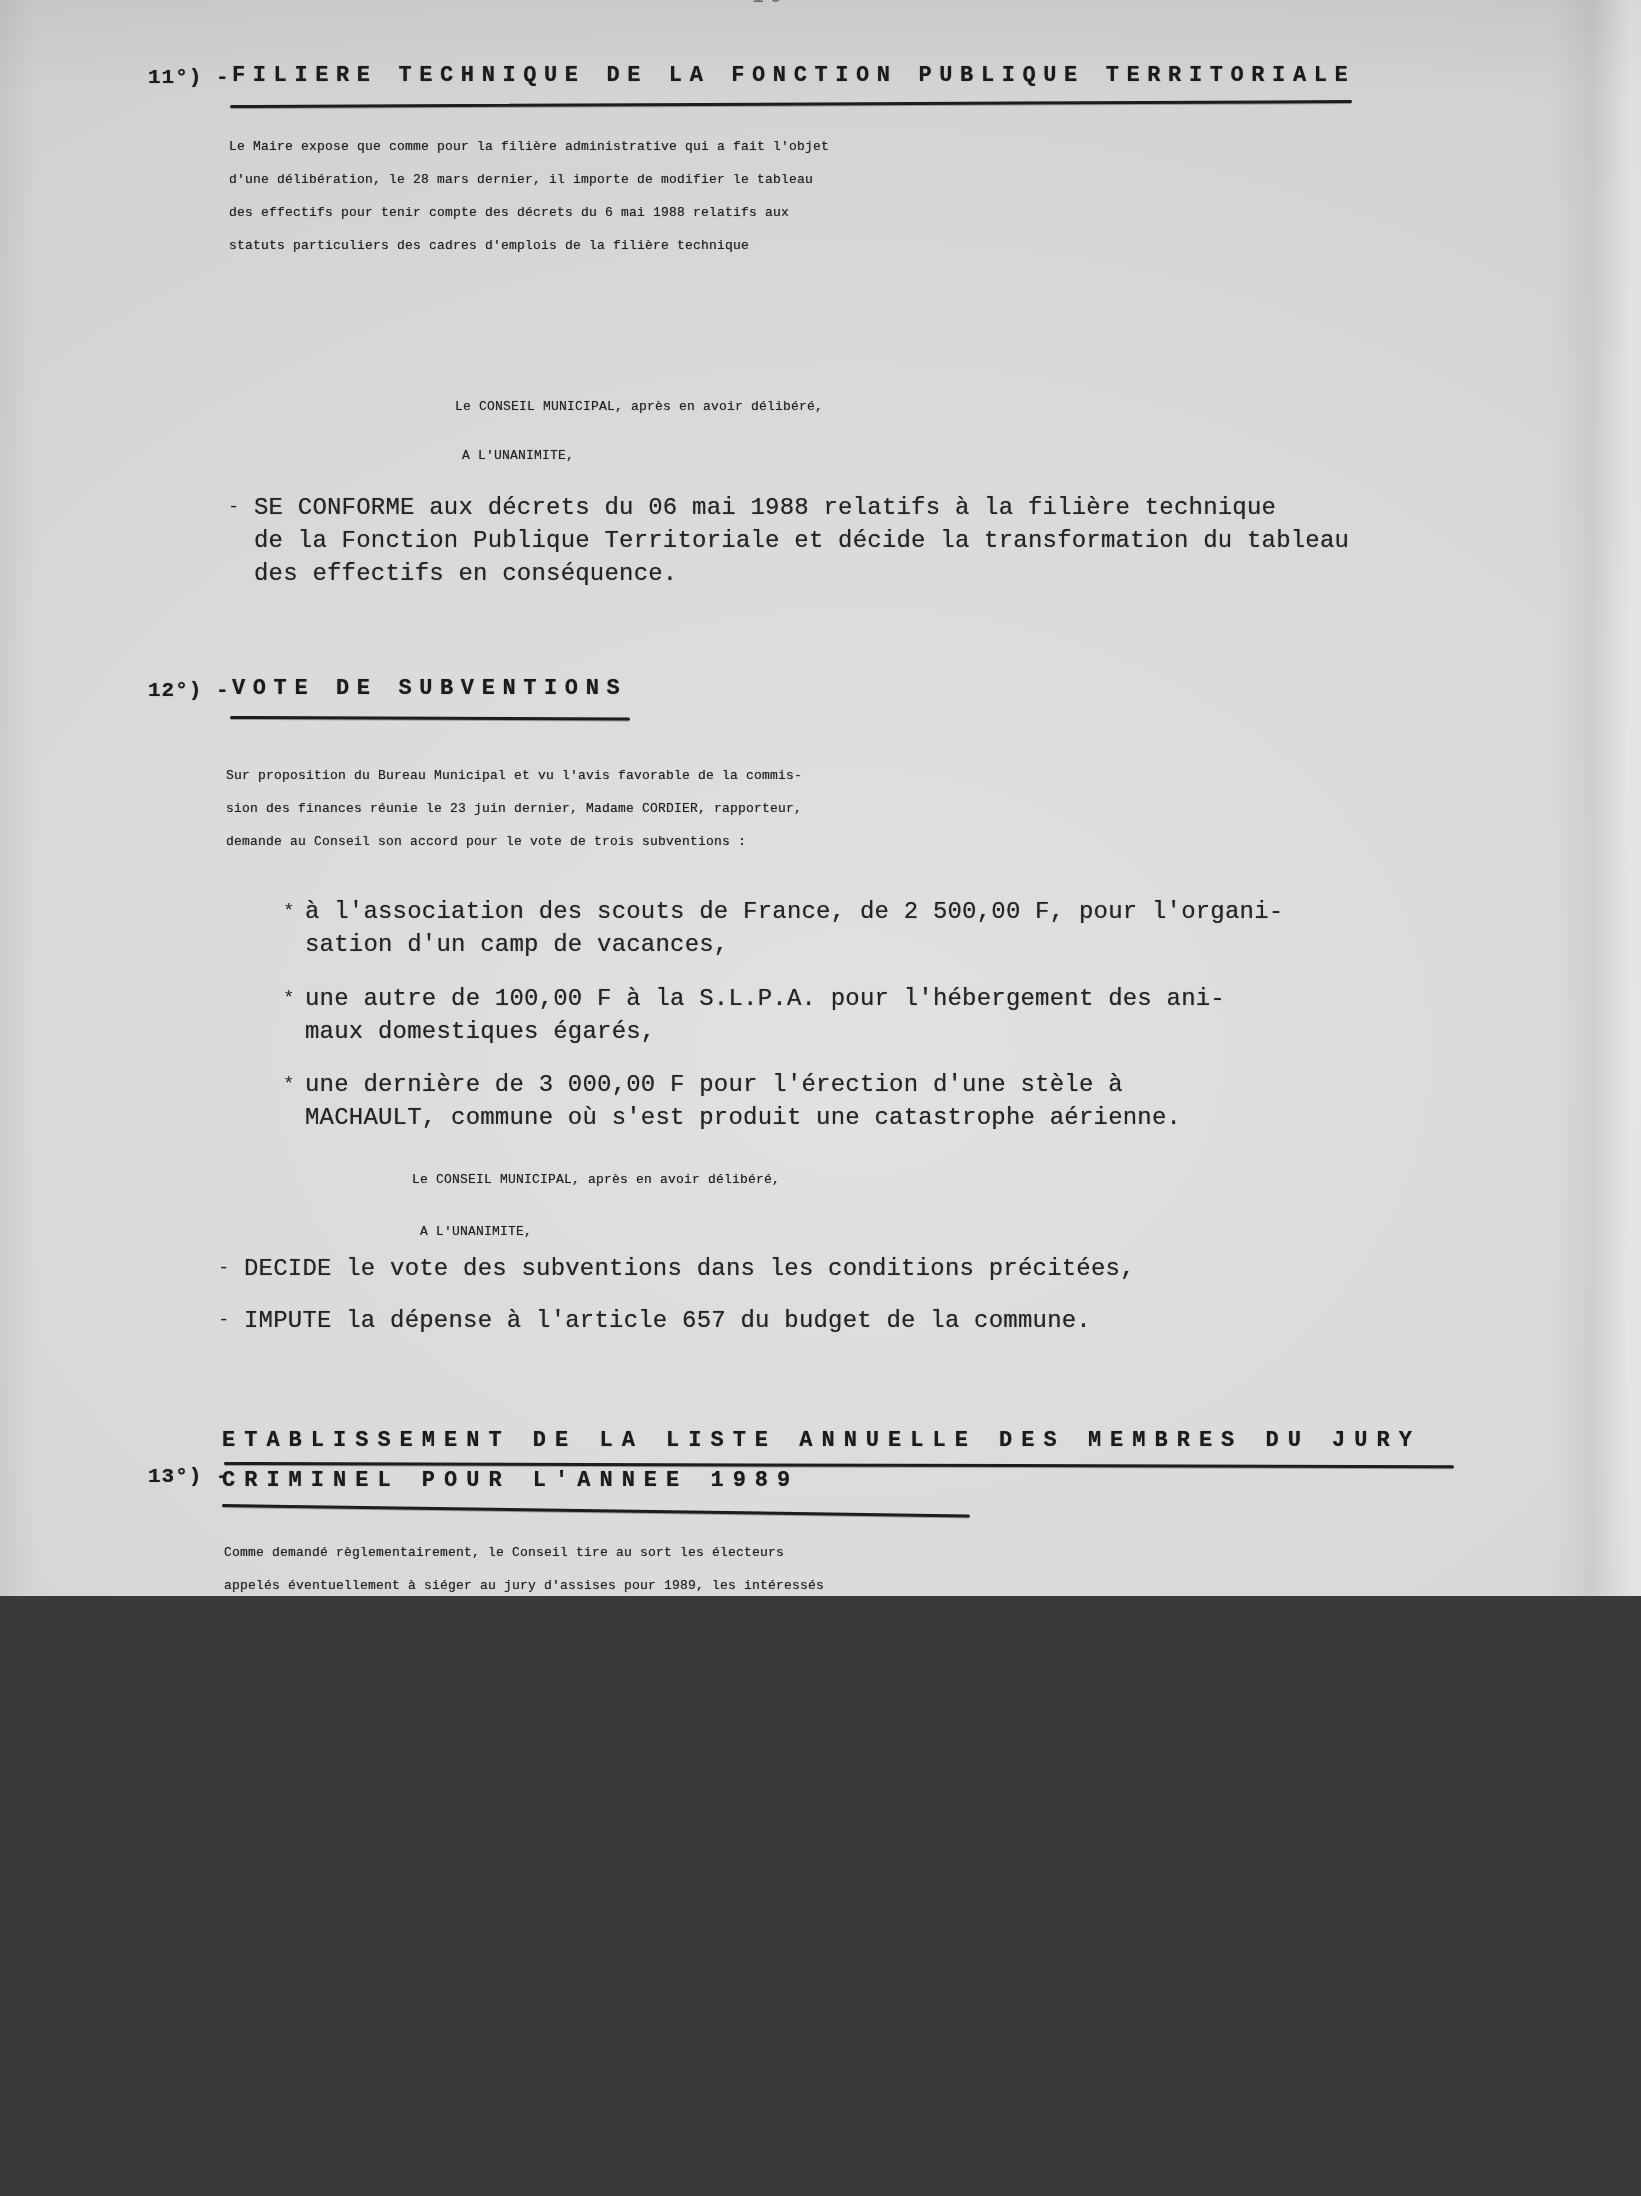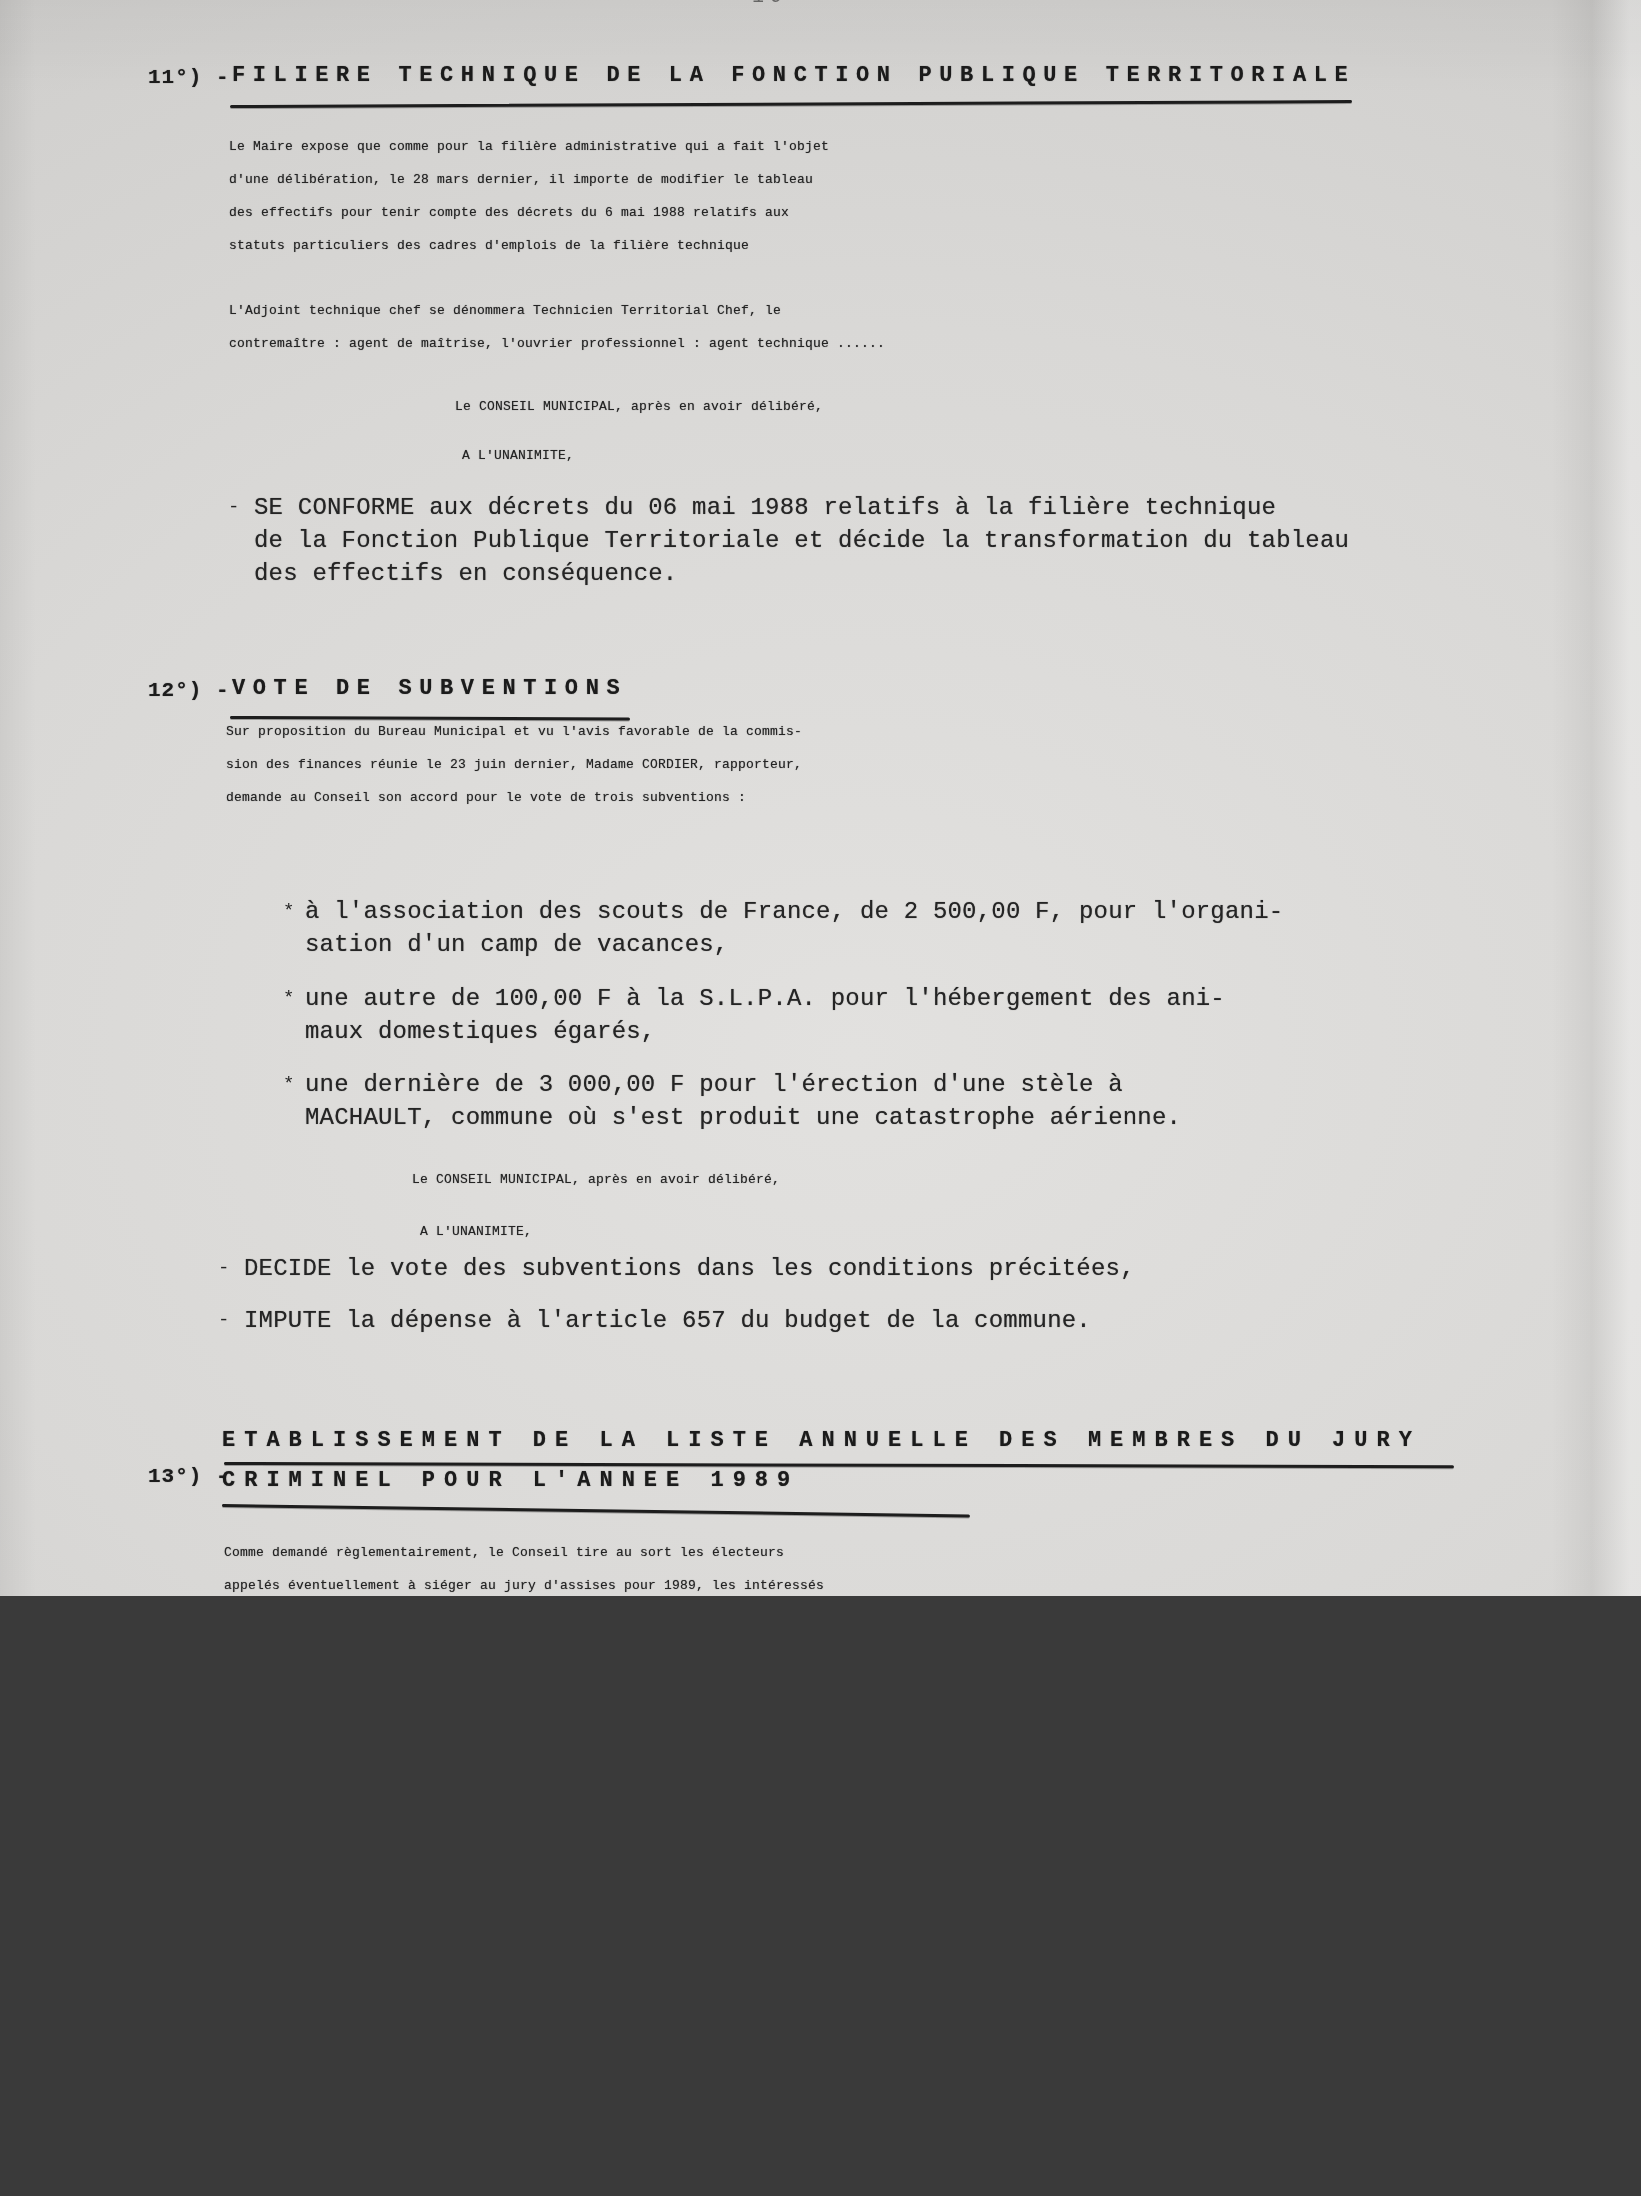--- a/index.html
+++ b/index.html
@@ -59,37 +59,35 @@
   <div class="pagenum">- 19 -</div>
 
   <div class="sec-label" style="left:148px;top:66px">11°) -</div>
   <div class="sec-title" style="left:232px;top:63px">FILIERE TECHNIQUE DE LA FONCTION PUBLIQUE TERRITORIALE</div>
   <div class="rule" style="left:230px;top:105px;width:1122px;transform:rotate(-0.25deg)"></div>
 
   <div class="body ml" style="left:229px;top:130px">Le Maire expose que comme pour la filière administrative qui a fait l'objet
 d'une délibération, le 28 mars dernier, il importe de modifier le tableau
 des effectifs pour tenir compte des décrets du 6 mai 1988 relatifs aux
 statuts particuliers des cadres d'emplois de la filière technique</div>
-  <div class="body ml" style="left:229px;top:294px">L'Adjoint technique chef se dénommera Technicien Territorial Chef, le
-contremaître : agent de maîtrise, l'ouvrier professionnel : agent technique ......</div>
   <div class="body centered" style="left:455px;top:377px">Le CONSEIL MUNICIPAL, après en avoir délibéré,</div>
   <div class="body centered" style="left:462px;top:426px">A L'UNANIMITE,</div>
 
   <div class="res" style="left:228px;top:491px">
     <span class="dash">-</span>
     <div class="ml">SE CONFORME aux décrets du 06 mai 1988 relatifs à la filière technique
 de la Fonction Publique Territoriale et décide la transformation du tableau
 des effectifs en conséquence.</div>
   </div>
 
   <div class="sec-label" style="left:148px;top:679px">12°) -</div>
   <div class="sec-title" style="left:232px;top:676px">VOTE DE SUBVENTIONS</div>
   <div class="rule" style="left:230px;top:716px;width:400px;transform:rotate(0.2deg)"></div>
 
-  <div class="body ml" style="left:226px;top:715px">Sur proposition du Bureau Municipal et vu l'avis favorable de la commis-
+  <div class="body ml" style="left:226px;top:759px">Sur proposition du Bureau Municipal et vu l'avis favorable de la commis-
 sion des finances réunie le 23 juin dernier, Madame CORDIER, rapporteur,
 demande au Conseil son accord pour le vote de trois subventions :</div>
 
   <div class="bullet" style="left:283px;top:895px">
     <span class="star">*</span>
     <div class="ml">à l'association des scouts de France, de 2 500,00 F, pour l'organi-
 sation d'un camp de vacances,</div>
   </div>
   <div class="bullet" style="left:283px;top:982px">
     <span class="star">*</span>

